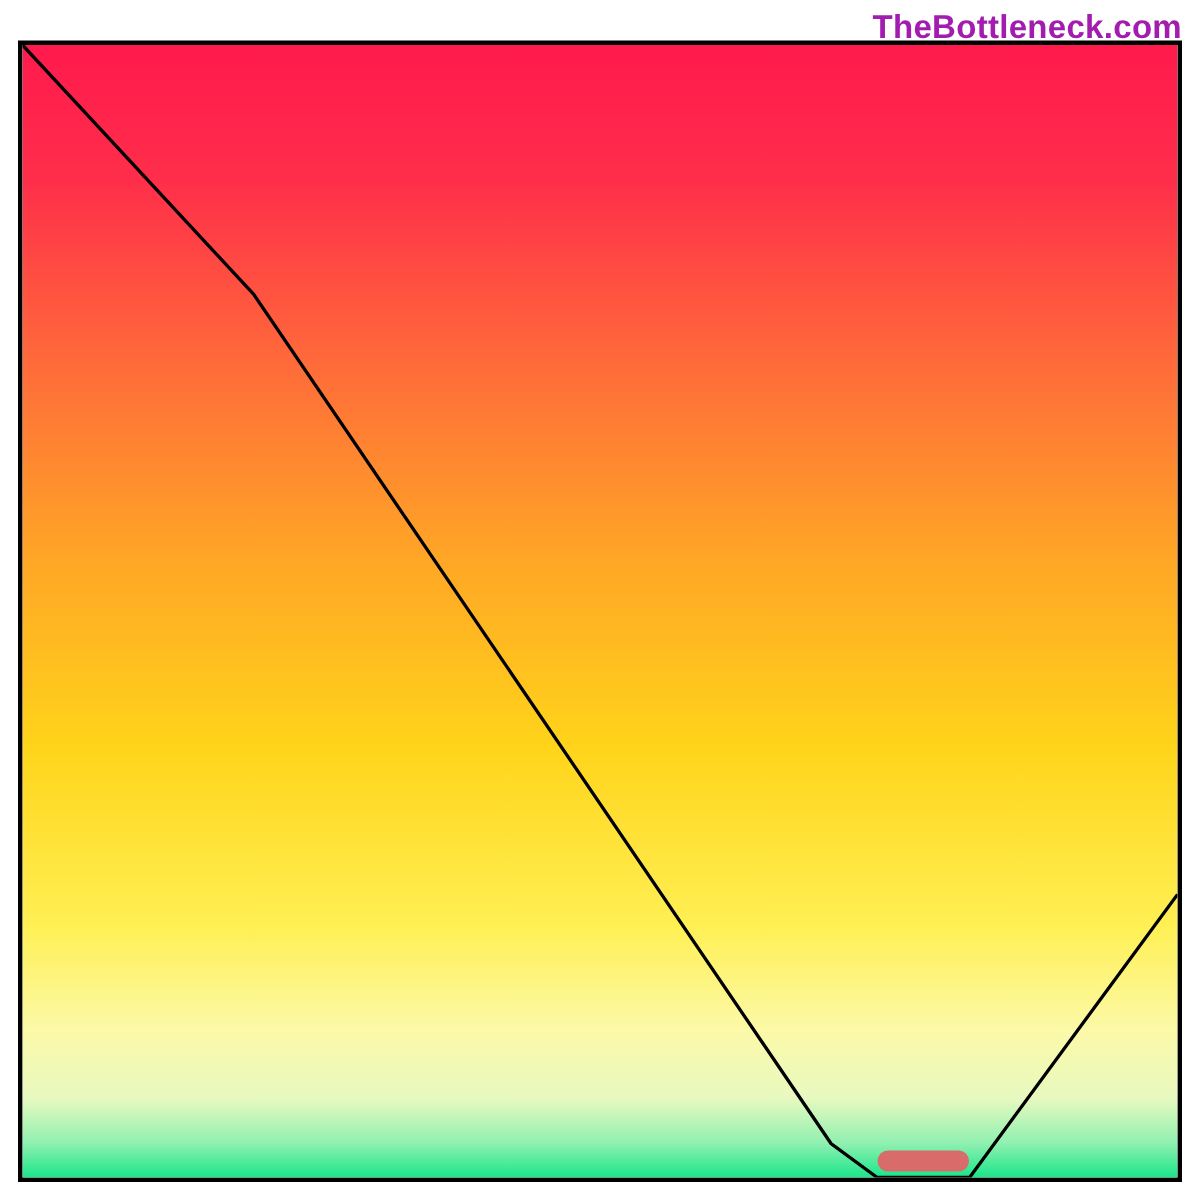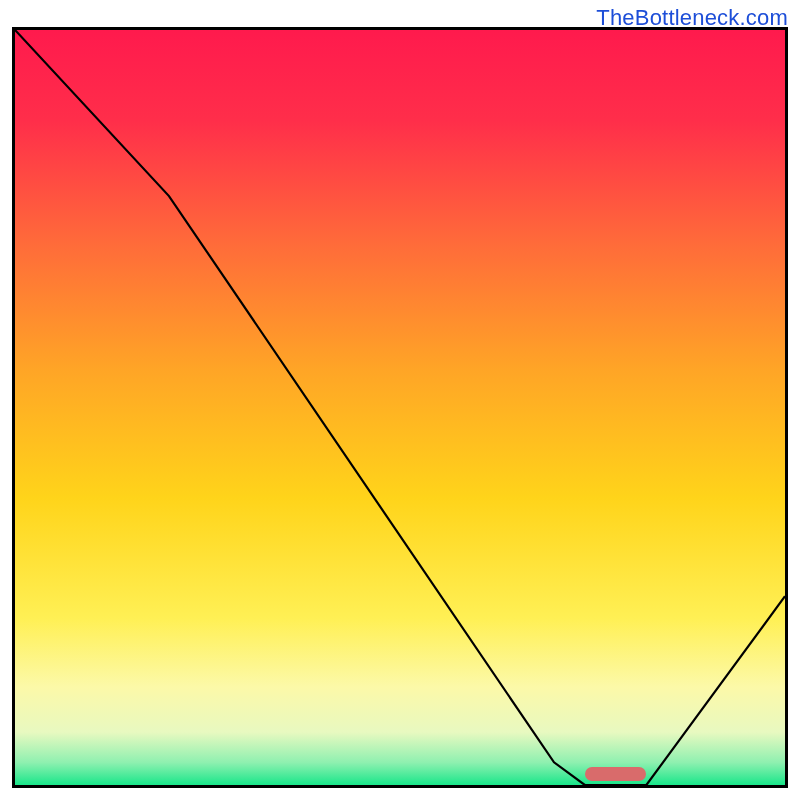--- a/index.html
+++ b/index.html
@@ -25,22 +25,22 @@
     top: 0;
     width: 100%;
     height: 100%;
   }
   .watermark {
     position: absolute;
     top: 5px;
     right: 12px;
     font-family: Arial, Helvetica, sans-serif;
     font-size: 22px;
-    font-weight: 400;
-    color: #1d4ed8;
+    font-weight: 700;
+    color: #a21caf;
     letter-spacing: 0.2px;
   }
   svg.curves {
     position: absolute;
     left: 0;
     top: 0;
     width: 100%;
     height: 100%;
   }
   .marker {

